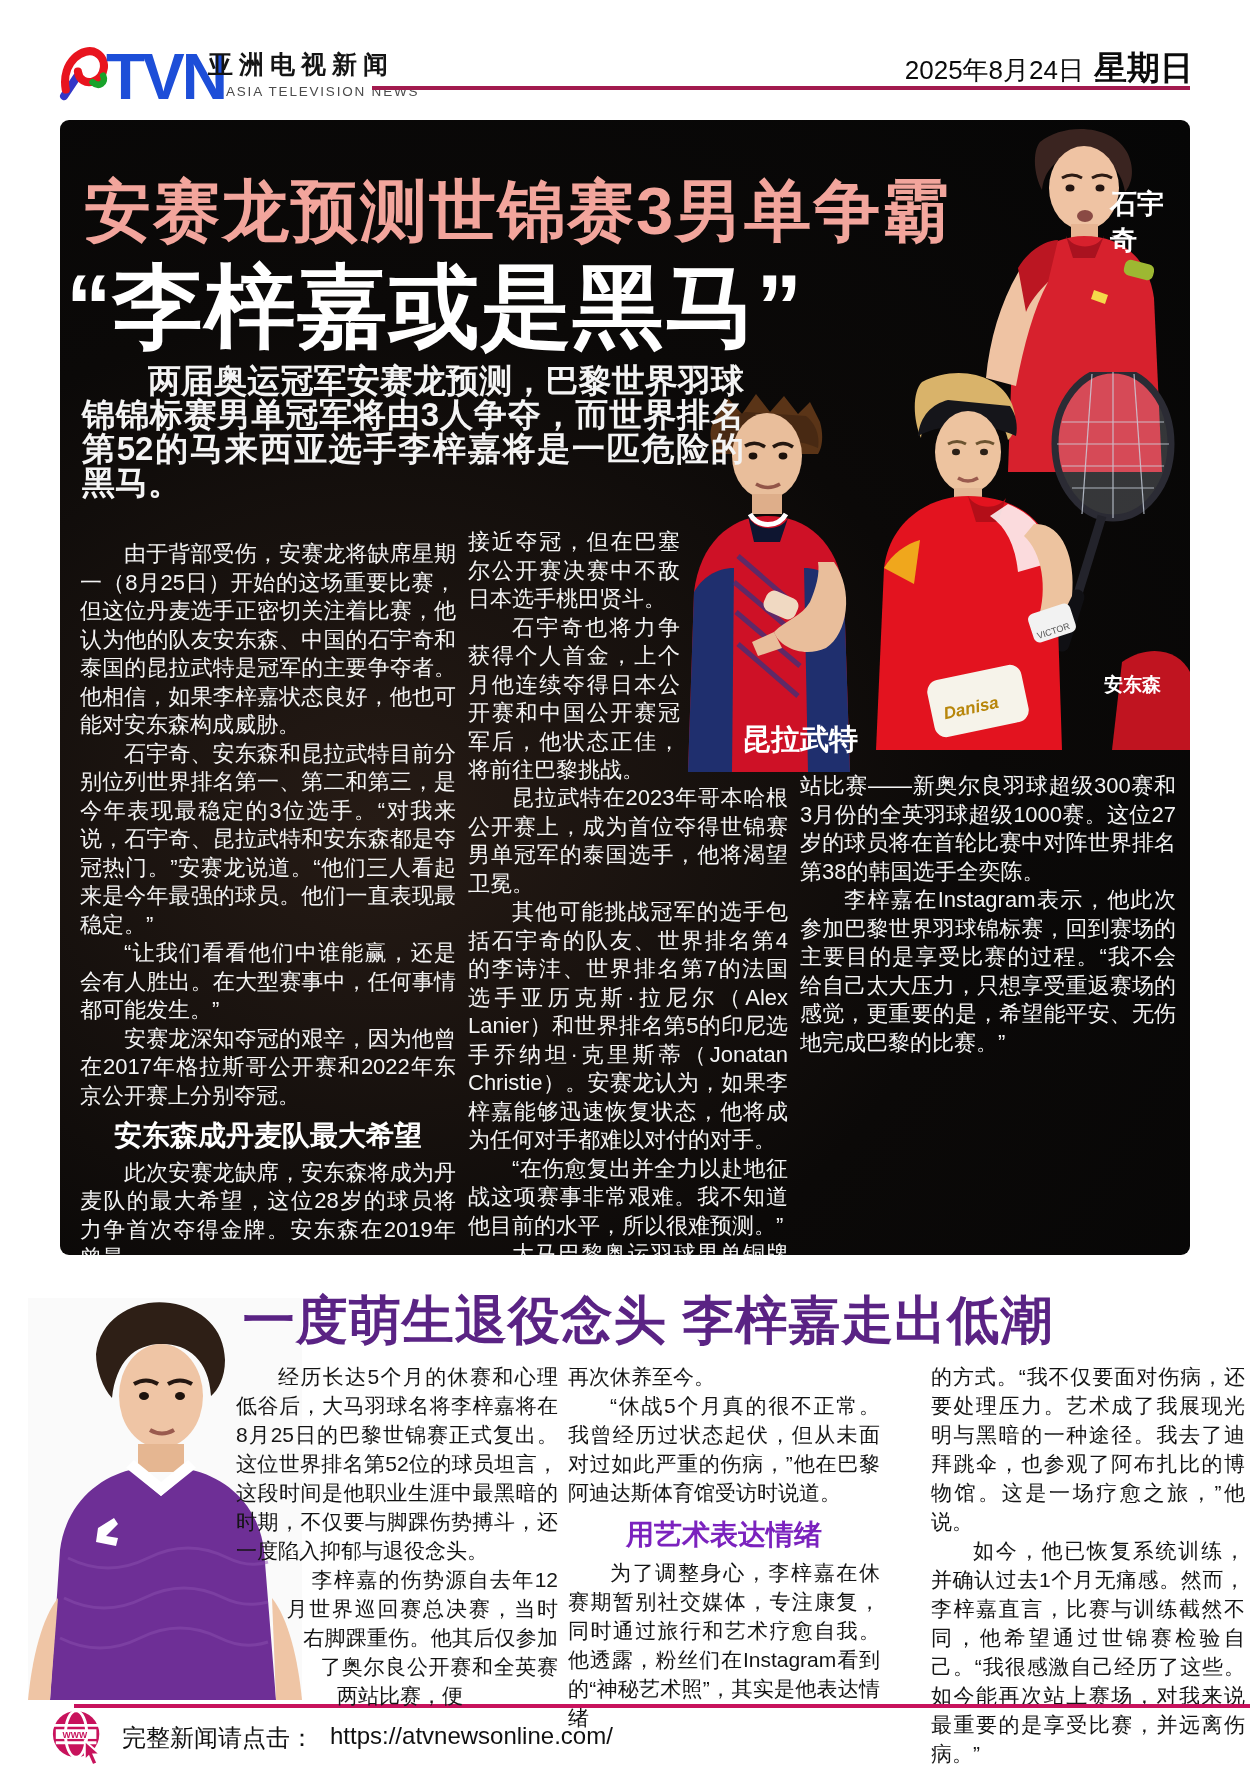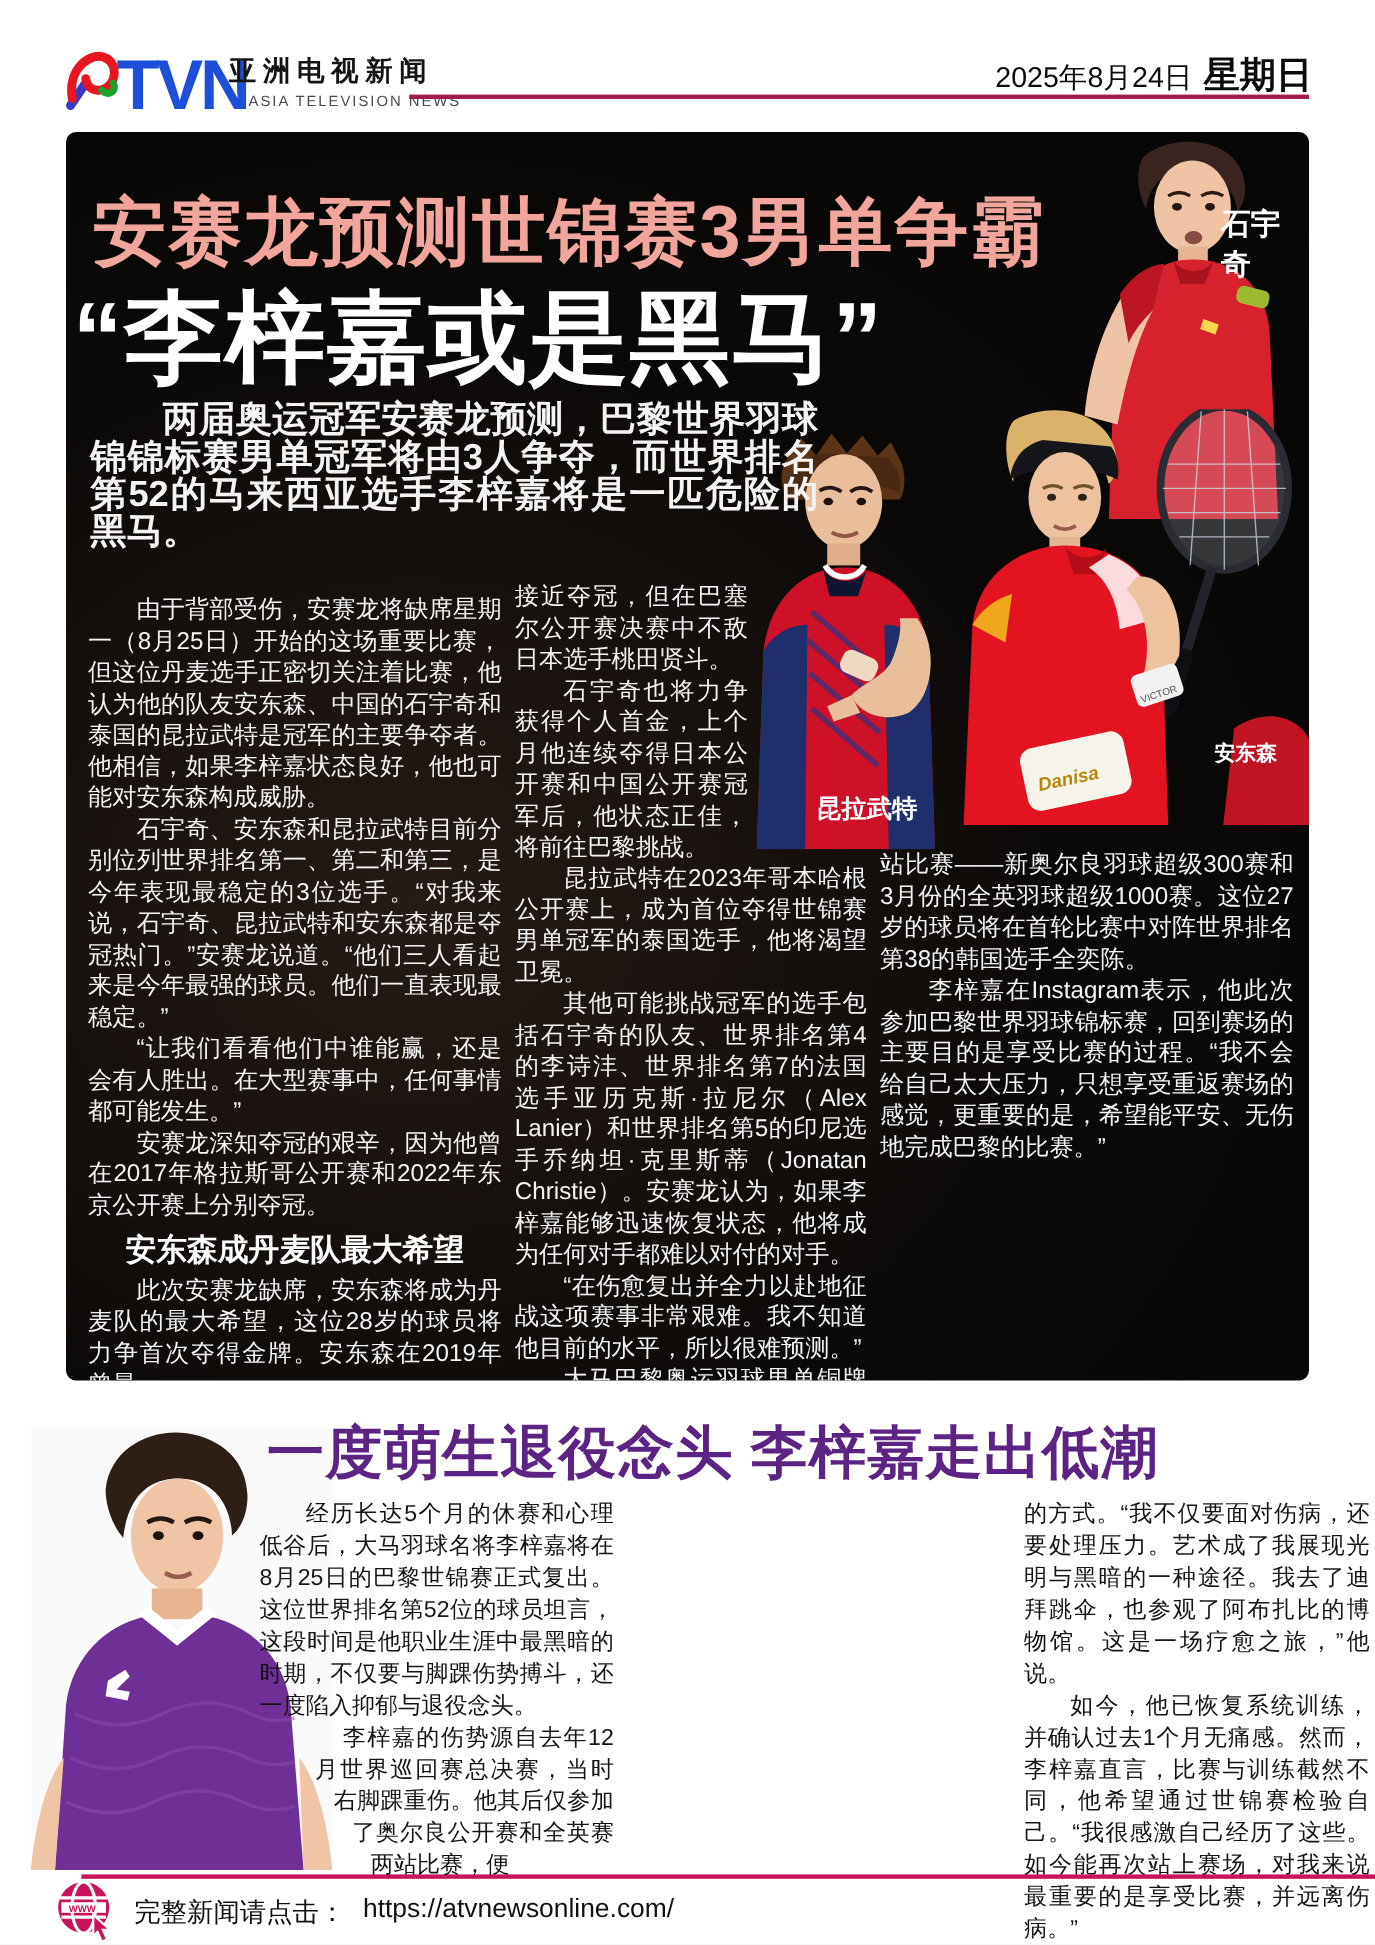--- a/index.html
+++ b/index.html
@@ -21,21 +21,21 @@
   
   .main-panel{position:absolute;left:60px;top:120px;width:1130px;height:1135px;border-radius:9px;
               overflow:hidden;color:#f4f4f4;
               background:radial-gradient(ellipse at 28% 62%, #261b15 0%, #0b0908 52%, #060606 100%);}
   .photo{position:absolute;pointer-events:none;}
   .photo-shi{right:0;top:0;width:216px;height:352px;}
   .photo-ant{right:0;top:252px;width:418px;height:378px;}
   .photo-kun{left:586px;top:266px;width:246px;height:386px;}
   .photo-label{position:absolute;font-weight:900;color:#ffffff;z-index:5;}
   .lbl-shi{left:1050px;top:66px;font-size:27px;}
-  .lbl-kun{left:682px;top:600px;font-size:23px;}
+  .lbl-kun{left:682px;top:600px;font-size:29px;}
   .lbl-ant{left:1044px;top:552px;font-size:19px;}
 
   .hl1{position:absolute;left:24px;top:46px;font-size:67px;font-weight:900;color:#f2a59c;
        letter-spacing:2px;white-space:nowrap;z-index:4;}
   .hl2{position:absolute;left:6px;top:126px;font-size:91px;font-weight:900;color:#ffffff;
        letter-spacing:1px;white-space:nowrap;z-index:4;}
   .lead{position:absolute;left:22px;top:244px;width:662px;font-size:33px;font-weight:700;
         line-height:34px;text-align:justify;text-indent:2em;z-index:4;}
 
   .bodycol{position:absolute;font-size:22px;line-height:28.5px;text-align:justify;z-index:4;}
@@ -229,20 +229,26 @@
   </svg>
 
   <h2 class="a2-headline" style="margin:0;">一度萌生退役念头 李梓嘉走出低潮</h2>
 
   <div class="a2col colA">
     <p>经历长达5个月的休赛和心理低谷后，大马羽球名将李梓嘉将在8月25日的巴黎世锦赛正式复出。这位世界排名第52位的球员坦言，这段时间是他职业生涯中最黑暗的时期，不仅要与脚踝伤势搏斗，还一度陷入抑郁与退役念头。</p>
     <div class="wrapA"></div>
     <p>李梓嘉的伤势源自去年12月世界巡回赛总决赛，当时右脚踝重伤。他其后仅参加了奥尔良公开赛和全英赛两站比赛，便</p>
   </div>
 
+  <div class="a2col colB">
+    <p class="noindent">再次休养至今。</p>
+    <p>“休战5个月真的很不正常。我曾经历过状态起伏，但从未面对过如此严重的伤病，”他在巴黎阿迪达斯体育馆受访时说道。</p>
+    <p class="a2-subhead">用艺术表达情绪</p>
+    <p>为了调整身心，李梓嘉在休赛期暂别社交媒体，专注康复，同时通过旅行和艺术疗愈自我。他透露，粉丝们在Instagram看到的“神秘艺术照”，其实是他表达情绪</p>
+  </div>
 
   <div class="a2col colC">
     <p class="noindent">的方式。“我不仅要面对伤病，还要处理压力。艺术成了我展现光明与黑暗的一种途径。我去了迪拜跳伞，也参观了阿布扎比的博物馆。这是一场疗愈之旅，”他说。</p>
     <p>如今，他已恢复系统训练，并确认过去1个月无痛感。然而，李梓嘉直言，比赛与训练截然不同，他希望通过世锦赛检验自己。“我很感激自己经历了这些。如今能再次站上赛场，对我来说最重要的是享受比赛，并远离伤病。”</p>
   </div>
 
   <div class="footer-rule"></div>
   <svg class="globe-icon" viewBox="0 0 60 60">
     <circle cx="27" cy="27" r="24" fill="#c8125c"></circle>
     <ellipse cx="27" cy="27" rx="11" ry="24" fill="none" stroke="#ffffff" stroke-width="3"></ellipse>

